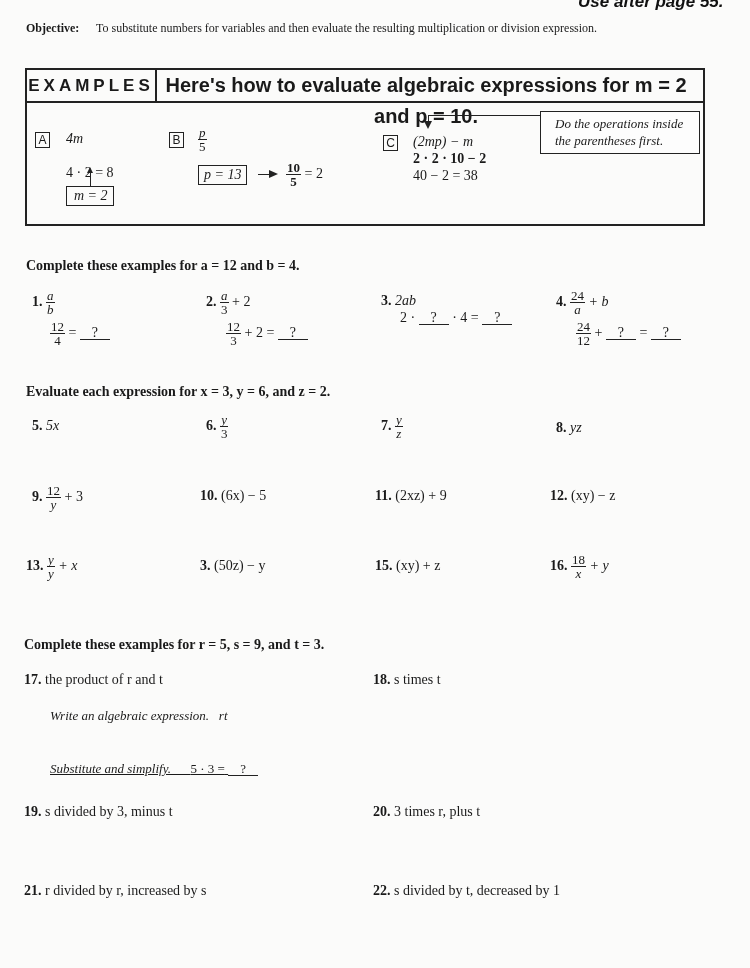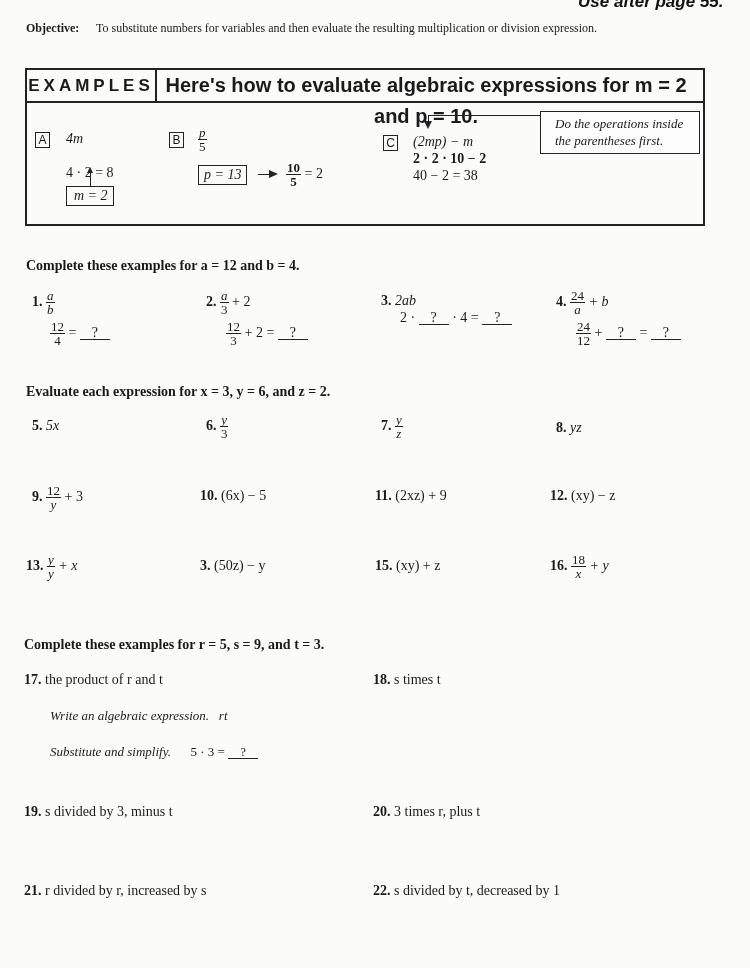--- a/index.html
+++ b/index.html
@@ -250,21 +250,21 @@
 </div>
 <div class="abs prob" style="left:373px;top:672px;">
   <span class="num">18.</span>
   <span>s times t</span>
 </div>
 
 <div class="abs prob small" style="left:50px;top:708px;">
   <span class="i">Write an algebraic expression.</span>
   &nbsp;&nbsp;<span class="i">rt</span>
 </div>
-<div class="abs prob small" style="left:50px;top:744px;">
+<div class="abs prob small" style="left:50px;top:761px;text-decoration:underline;">
   <span class="i">Substitute and simplify.</span>
   &nbsp;&nbsp;&nbsp;&nbsp;&nbsp;<span>5 · 3 =</span>
   <span class="blank">?</span>
 </div>
 
 <div class="abs prob" style="left:24px;top:804px;">
   <span class="num">19.</span>
   <span>s divided by 3, minus t</span>
 </div>
 <div class="abs prob" style="left:373px;top:804px;">

